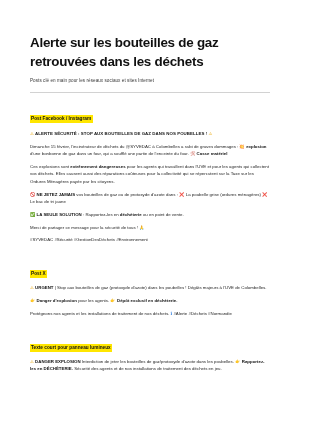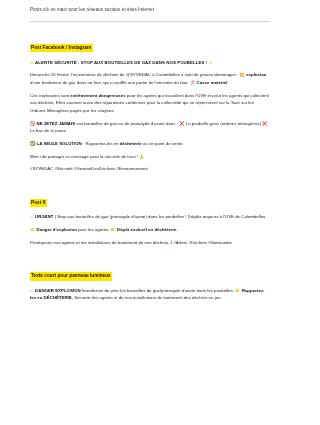--- a/index.html
+++ b/index.html
@@ -109,20 +109,21 @@
     font-size: 4.35px;
     line-height: 1.7;
     color: #242424;
   }
 </style>
 </head>
 <body>
 
 <div class="page">
 
+  <h1 class="doc-title">Alerte sur les bouteilles de gaz retrouvées dans les déchets</h1>
   <p class="doc-subtitle">Posts clé en main pour les réseaux sociaux et sites Internet</p>
   <div class="rule"></div>
 
   <div class="sec-fb">
     <span class="section-head">Post Facebook / Instagram</span>
 
     <p class="headline-alert">
       <span class="emoji em-warn">⚠</span>
       <span>ALERTE SÉCURITÉ : STOP AUX BOUTEILLES DE GAZ DANS NOS POUBELLES !</span>
       <span class="emoji em-warn">⚠</span>

